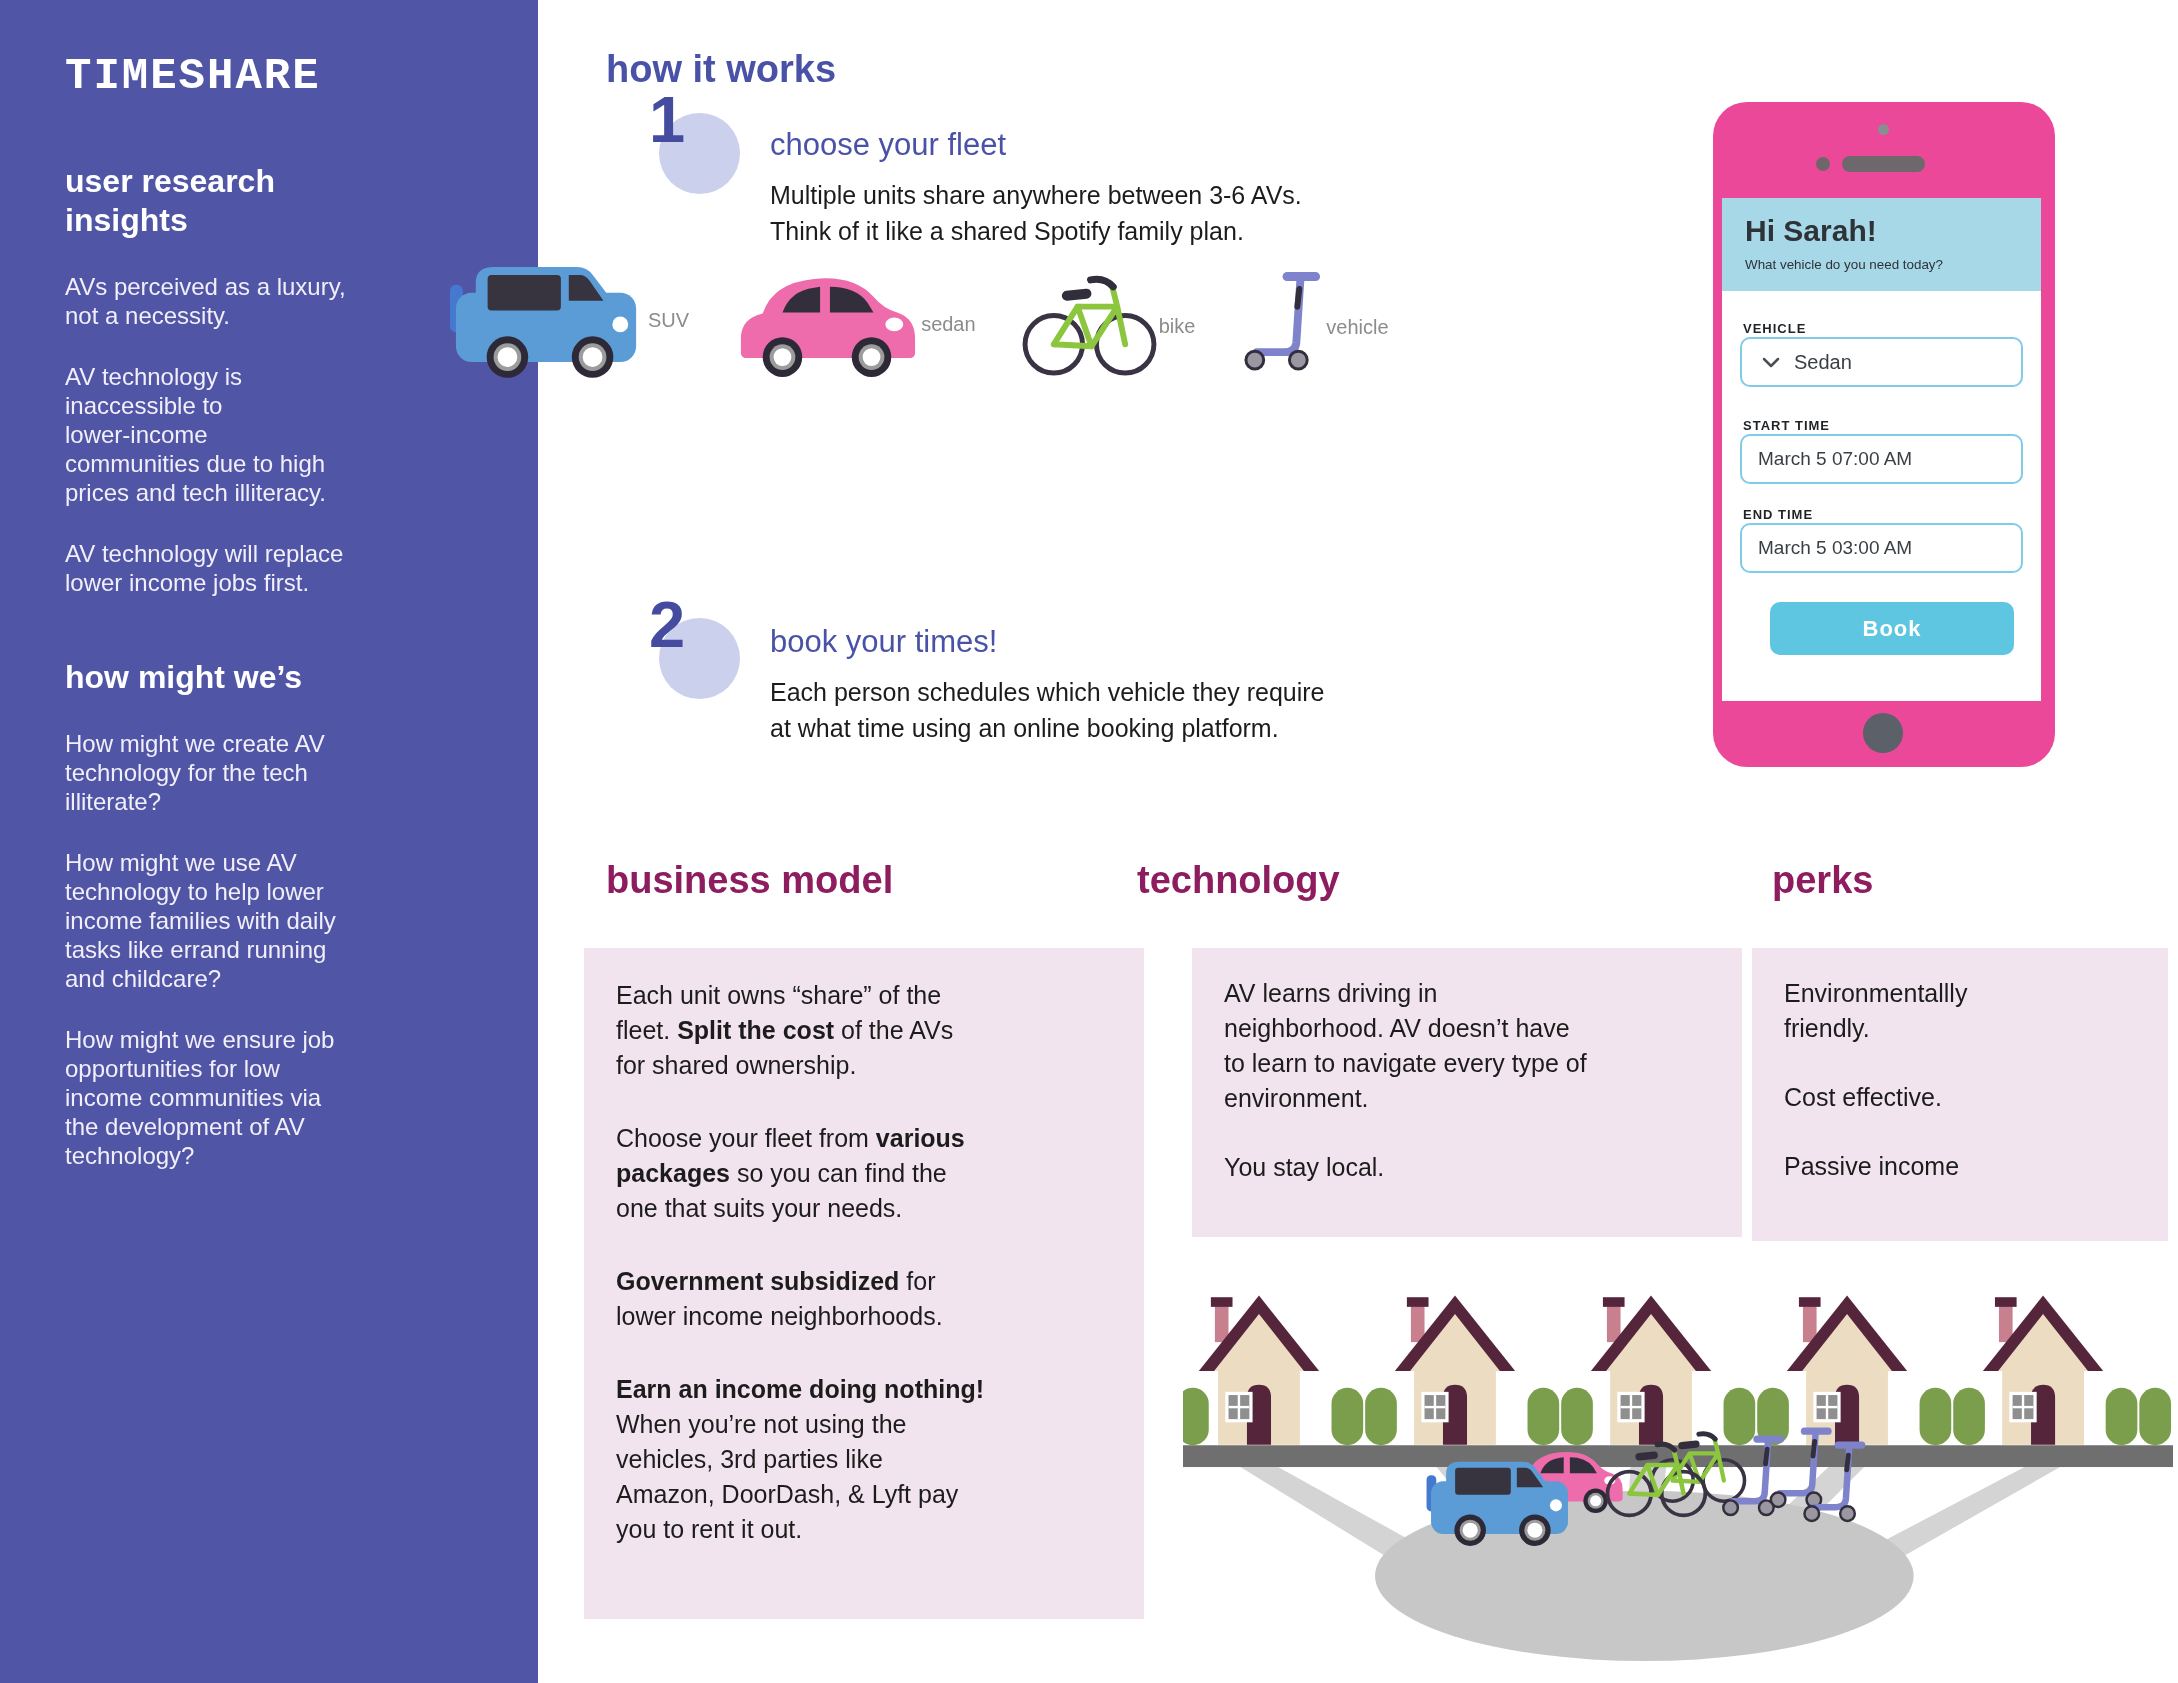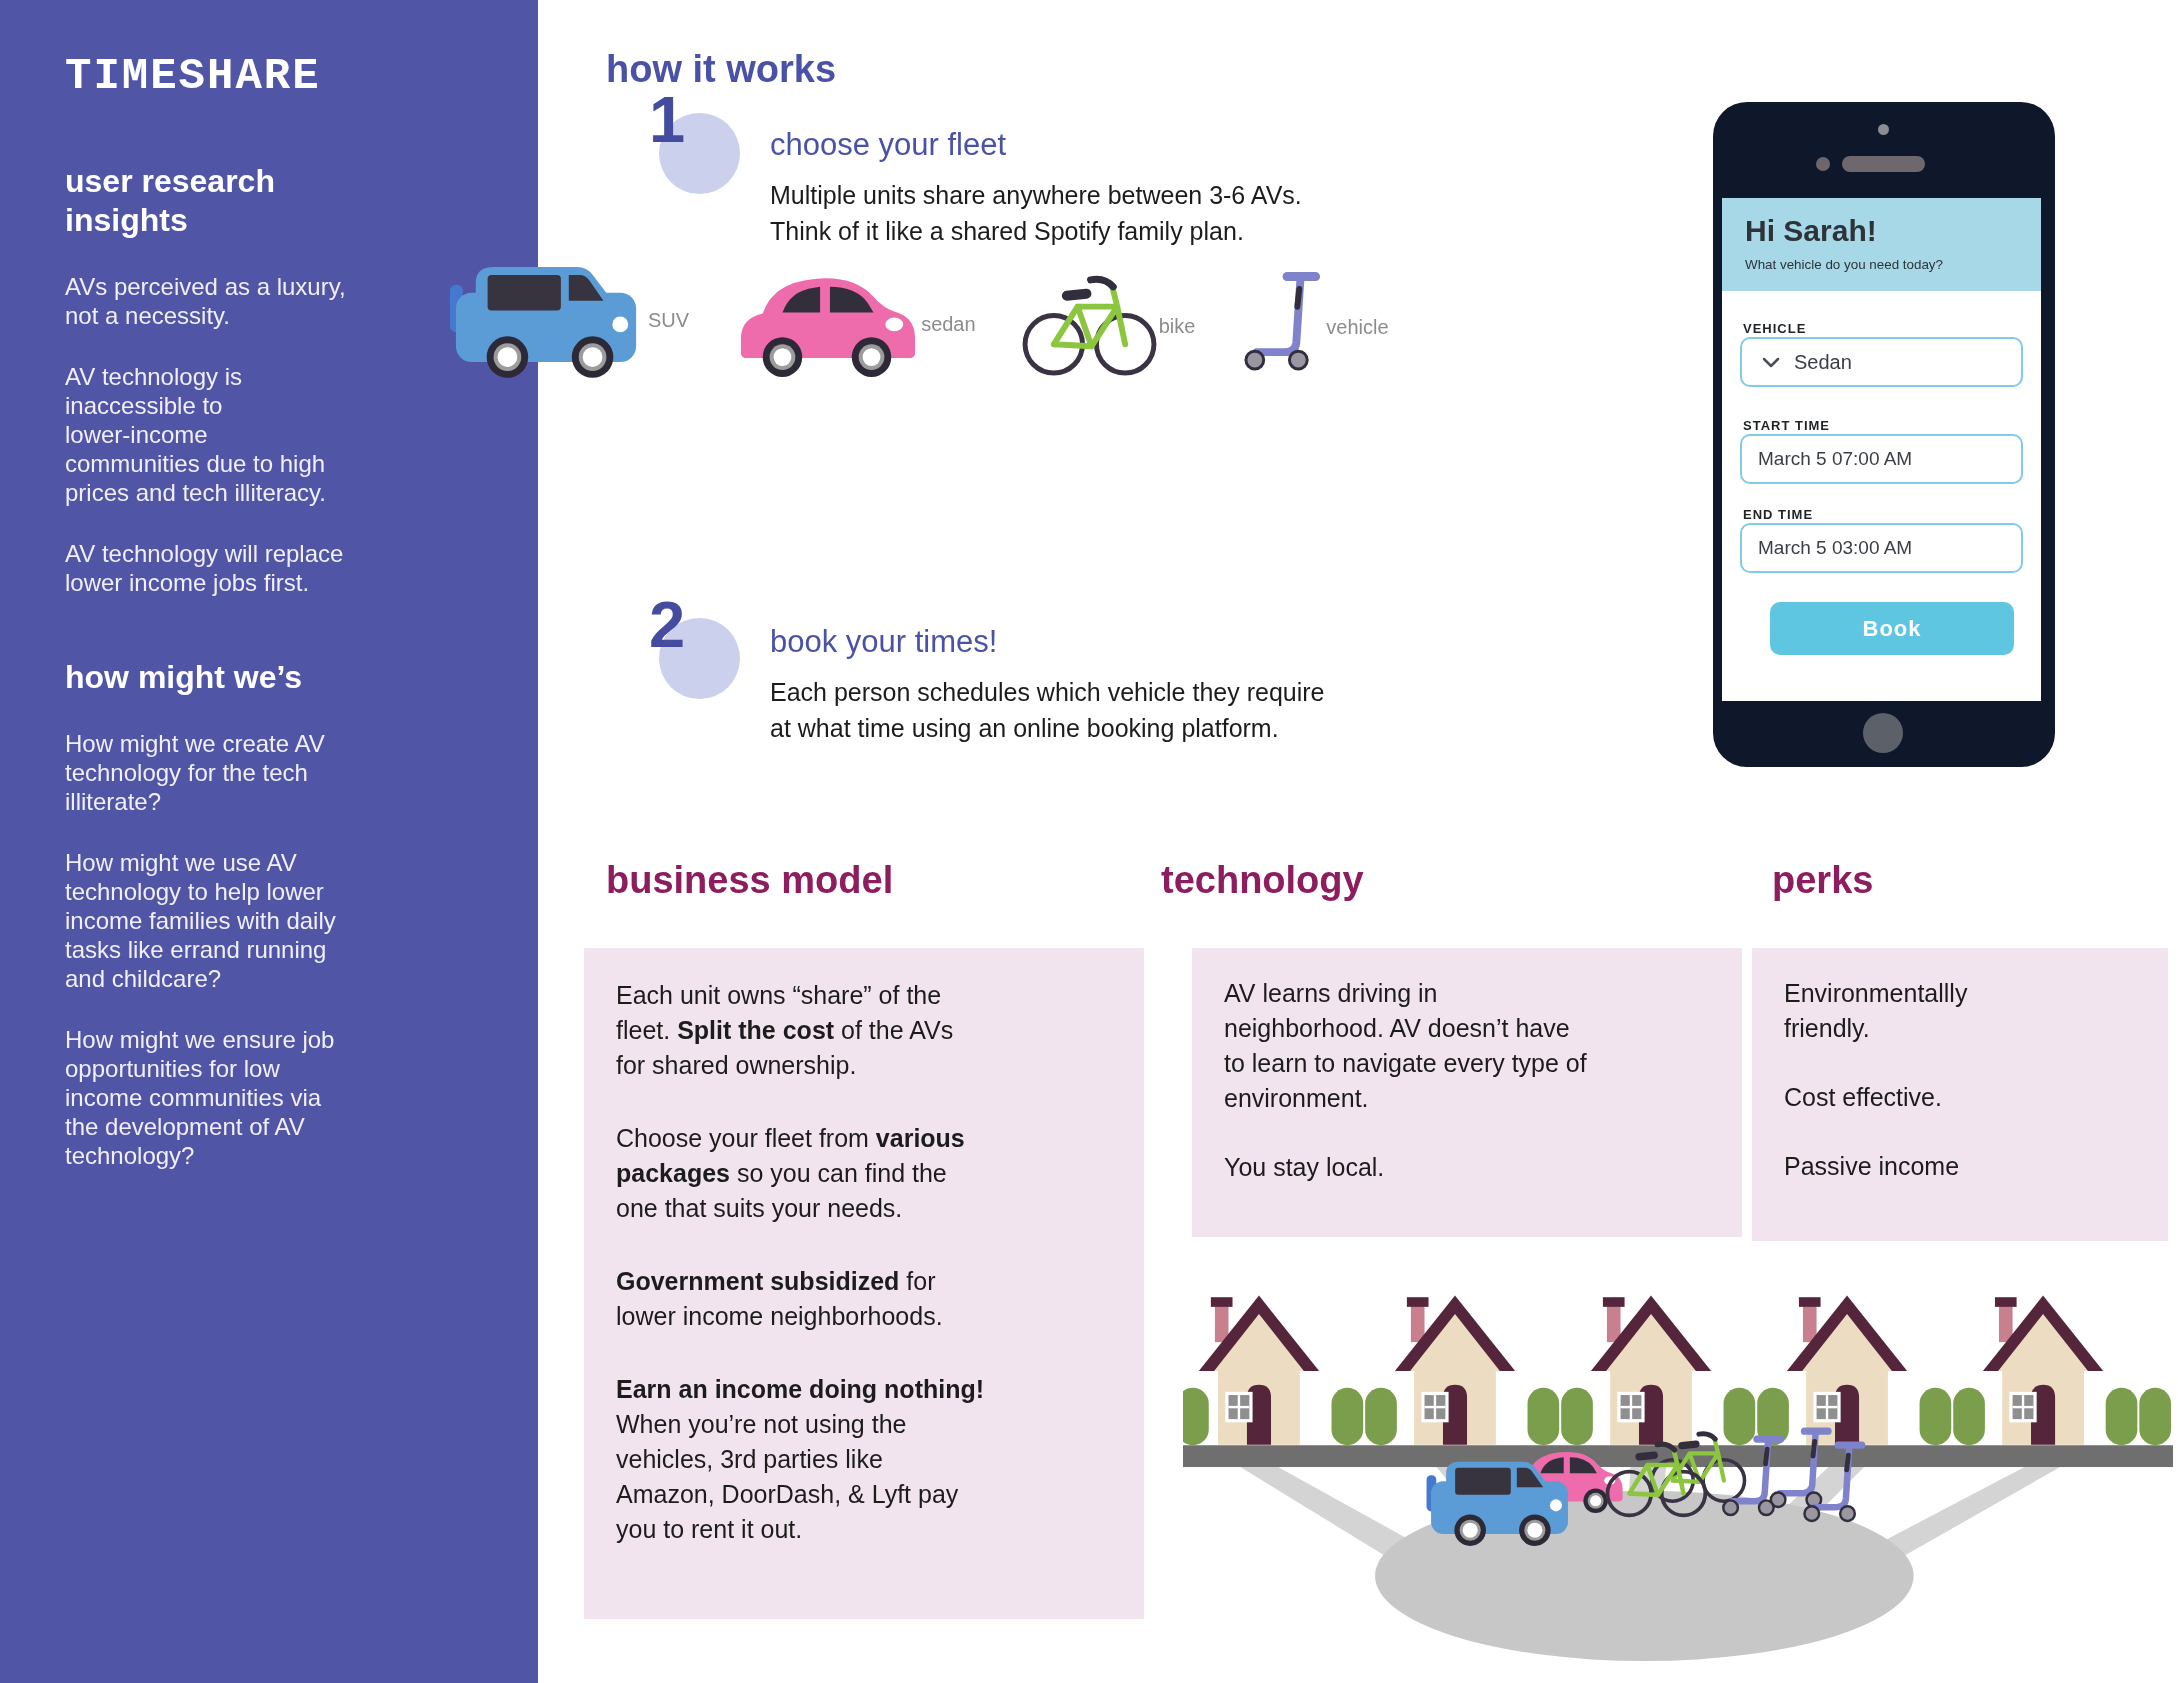--- a/index.html
+++ b/index.html
@@ -29,21 +29,21 @@
   .veh-label{font-size:20px;color:#8c8c8c;margin-top:10px;}
 
   
   .col-h{position:absolute;font-size:38px;font-weight:bold;color:#8e1d60;}
   .box{position:absolute;background:#f2e4ee;box-sizing:border-box;padding:30px 32px;}
   .box p{font-size:25px;line-height:35px;margin:0 0 38px 0;white-space:pre-line;color:#1c1c1c;}
   .box p:last-child{margin-bottom:0;}
   .box b{font-weight:bold;}
 
   
-  .phone{position:absolute;left:1713px;top:102px;width:342px;height:665px;background:#0f172a;border-radius:34px;}
+  .phone{position:absolute;left:1713px;top:102px;width:342px;height:665px;background:#ec4899;border-radius:34px;}
   .cam-dot{position:absolute;left:165px;top:22px;width:11px;height:11px;border-radius:50%;background:#8a8d92;}
   .spk-cam{position:absolute;left:103px;top:55px;width:14px;height:14px;border-radius:50%;background:#6e666a;}
   .spk-pill{position:absolute;left:129px;top:54px;width:83px;height:16px;border-radius:8px;background:#6e686c;}
   .screen{position:absolute;left:9px;top:96px;width:319px;height:503px;background:#ffffff;overflow:hidden;}
   .ph-header{position:absolute;left:0;top:0;width:319px;height:93px;background:#a7d8e8;}
   .ph-hi{position:absolute;left:23px;top:16px;font-size:30px;font-weight:bold;color:#2e3338;}
   .ph-q{position:absolute;left:23px;top:59px;font-size:13.4px;color:#2e3338;}
   .ph-label{position:absolute;left:21px;font-size:13px;font-weight:bold;letter-spacing:1px;color:#1f2326;}
   .ph-field{position:absolute;left:18px;width:283px;height:50px;background:#fff;border:2px solid #7fcbe8;
             border-radius:10px;box-sizing:border-box;display:flex;align-items:center;}
@@ -184,21 +184,21 @@
 one that suits your needs.</span></p>
     <p><span></span><b>Government subsidized</b><span> for
 lower income neighborhoods.</span></p>
     <p><span></span><b>Earn an income doing nothing!</b><span>
 When you’re not using the
 vehicles, 3rd parties like
 Amazon, DoorDash, &amp; Lyft pay
 you to rent it out.</span></p>
   </div>
 
-  <div class="col-h" style="left:1161px;top:859px;">technology</div>
+  <div class="col-h" style="left:1137px;top:859px;">technology</div>
   <div class="box" style="left:1192px;top:948px;width:550px;height:289px;padding-top:28px;">
     <p style="margin-bottom:34px;">AV learns driving in
 neighborhood. AV doesn’t have
 to learn to navigate every type of
 environment.</p>
     <p>You stay local.</p>
   </div>
 
   <div class="col-h" style="left:1772px;top:859px;">perks</div>
   <div class="box" style="left:1752px;top:948px;width:416px;height:293px;padding-top:28px;">

